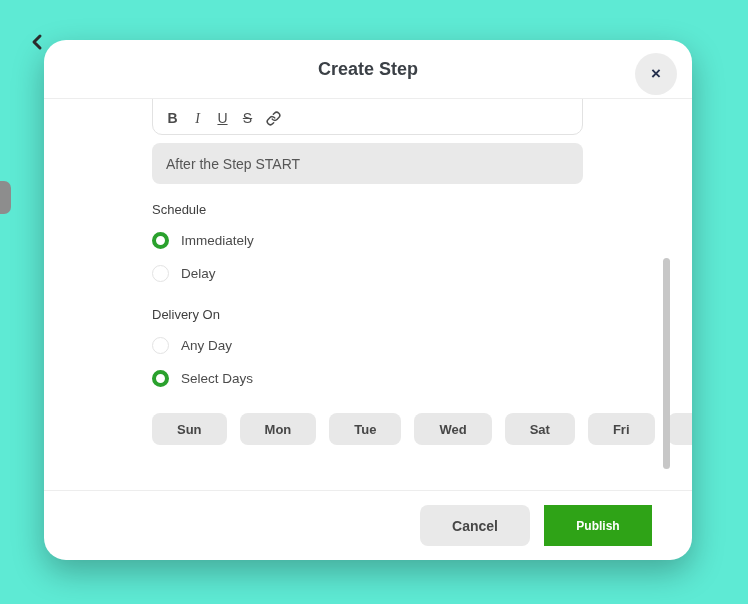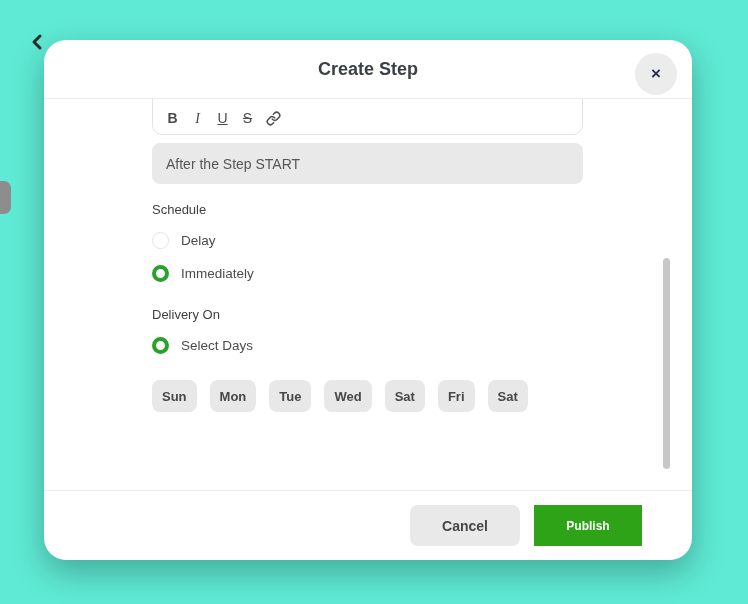--- a/index.html
+++ b/index.html
@@ -60,31 +60,31 @@
   }
   .radio-row { display:flex; align-items:center; margin-top:13px; height:20px; cursor:pointer; }
   .radio {
     width:17px; height:17px; border-radius:50%; background:#fff;
     border:1px solid #e3e3e3; flex:0 0 auto;
   }
   .radio.selected { border:4px solid var(--radio-green, #2aa12d); }
   .radio-label { margin-left:12px; font-size:13.5px; color:#4b4b4b; }
   .days-row { display:flex; gap:13px; margin-top:25px; }
   .day-btn {
-    height:32px; padding:0 10px; background:#e8e8e8; border:none; border-radius:8px;
+    height:32px; padding:0 25px; background:#e8e8e8; border:none; border-radius:8px;
     font-weight:bold; font-size:13px; color:#474747; cursor:pointer;
     font-family:"Liberation Sans", sans-serif;
   }
   .scroll-thumb {
     position:absolute; right:22px; top:218px; width:7px; height:211px;
     background:#c7c7c7; border-radius:4px; cursor:grab;
   }
   .modal-footer {
     flex:0 0 70px; border-top:1px solid #ededed; display:flex; align-items:center;
-    justify-content:flex-end; gap:14px; padding-right:50px;
+    justify-content:flex-end; gap:14px; padding-right:40px;
   }
   .btn-cancel {
     width:110px; height:41px; background:#e9e9e9; border:none; border-radius:8px;
     font-weight:bold; font-size:14px; color:#474747; cursor:pointer;
     font-family:"Liberation Sans", sans-serif;
   }
   .btn-publish {
     width:108px; height:41px; background:var(--publish-green, #2fa317); border:none;
     border-radius:0; font-weight:bold; font-size:12px; color:#ffffff; cursor:pointer;
     font-family:"Liberation Sans", sans-serif;
@@ -126,29 +126,33 @@
                 <path d="M14 11a5 5 0 0 0-7.54-.54l-3 3a5 5 0 0 0 7.07 7.07l1.71-1.71"></path>
               </svg>
           </button>
         </div>
       </div>
 
       <input class="seq-input" readonly="" value="After the Step START" style="">
 
       <div class="field-label lbl-schedule">Schedule</div>
       <div class="radio-row">
+        <span class="radio selected"></span>
+        <span class="radio-label">Immediately</span>
+      </div>
+      <div class="radio-row">
         <span class="radio"></span>
         <span class="radio-label">Delay</span>
       </div>
-      <div class="radio-row">
-        <span class="radio selected"></span>
-        <span class="radio-label">Immediately</span>
-      </div>
 
       <div class="field-label lbl-delivery">Delivery On</div>
+      <div class="radio-row">
+        <span class="radio"></span>
+        <span class="radio-label">Any Day</span>
+      </div>
       <div class="radio-row">
         <span class="radio selected"></span>
         <span class="radio-label">Select Days</span>
       </div>
 
       <div class="days-row">
         <button class="day-btn">Sun</button>
         <button class="day-btn">Mon</button>
         <button class="day-btn">Tue</button>
         <button class="day-btn">Wed</button>

